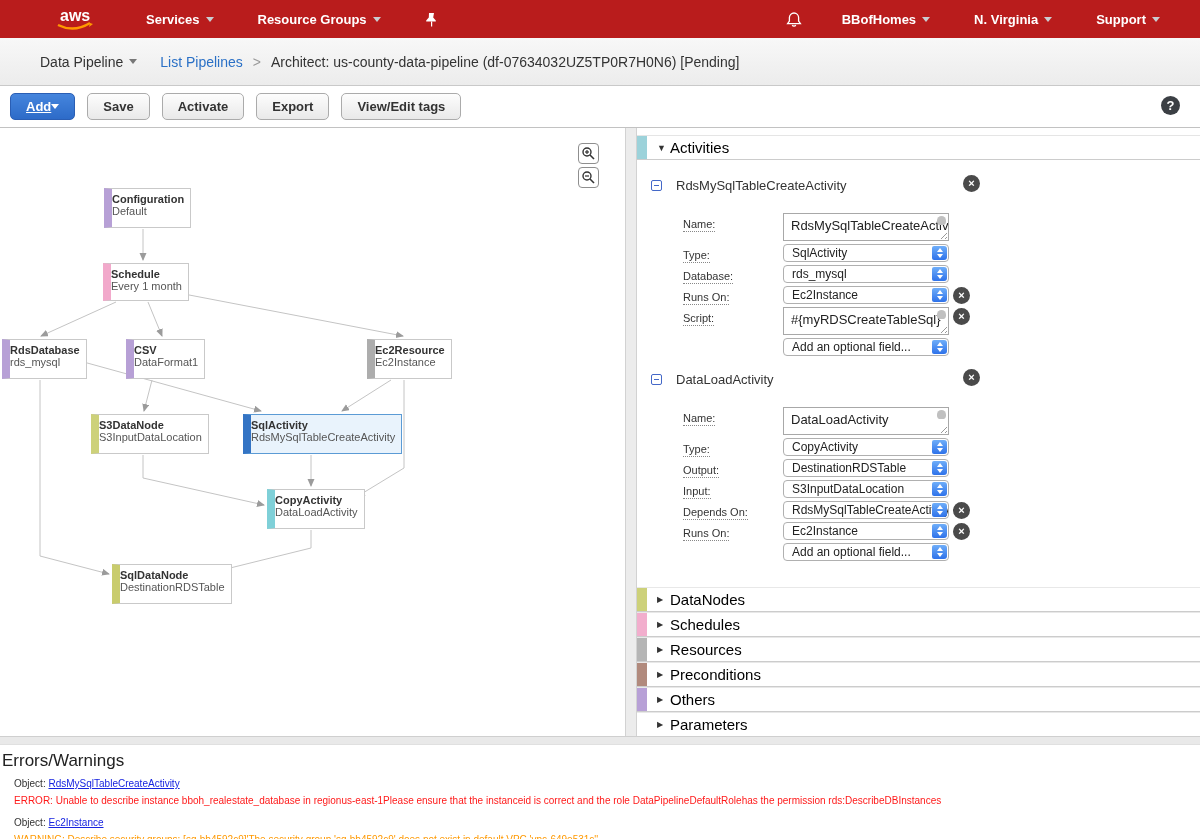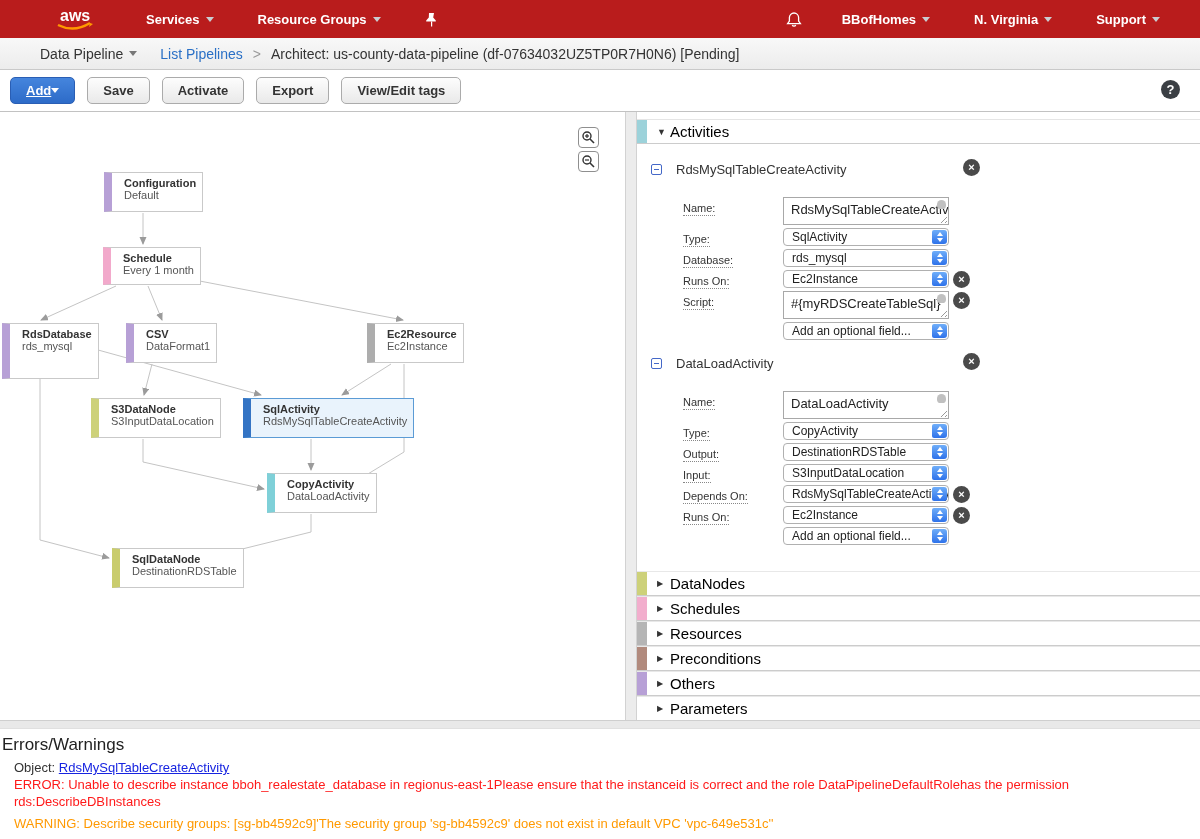--- a/index.html
+++ b/index.html
@@ -7,42 +7,42 @@
 
   
   .topnav { height:38px; background:#b91c1c; display:flex; align-items:center; color:#fff; font-size:13px; }
   .topnav .logo { margin:0 28px 0 52px; display:flex; align-items:center; }
   .nav-item { display:flex; align-items:center; gap:6px; font-weight:bold; padding:0 22px; cursor:pointer; }
   .caret { width:0; height:0; border-left:4px solid transparent; border-right:4px solid transparent; border-top:5px solid #c9cdd2; display:inline-block; }
   .nav-right { margin-left:auto; display:flex; align-items:center; margin-right:18px; }
   .bell { padding:0 18px; }
 
   
-  .crumbbar { height:32px; background:linear-gradient(#f8f8f8,#ececec); border-bottom:1px solid #c9c9c9; display:flex; align-items:center; font-size:14px; color:#333; }
+  .crumbbar { height:48px; background:linear-gradient(#f8f8f8,#ececec); border-bottom:1px solid #c9c9c9; display:flex; align-items:center; font-size:14px; color:#333; }
   .crumb-service { margin-left:40px; display:flex; align-items:center; gap:6px; cursor:pointer; }
   .crumb-service .caret { border-top-color:#777; }
   .crumb-link { color:#2a70c6; margin-left:23px; cursor:pointer; }
   .crumb-sep { color:#999; margin:0 10px; }
   .crumb-current { color:#333; }
 
   
   .toolbar { height:42px; background:#fff; border-bottom:1px solid #c2c2c2; display:flex; align-items:center; position:relative; }
   .btn { font-size:13px; font-weight:bold; color:#333; background:linear-gradient(#fdfdfd,#e9e9e9); border:1px solid #ababab; border-radius:5px; padding:5px 15px; margin-left:12px; cursor:pointer; }
   .btn-add { background:linear-gradient(#4585dd,#2d6bc8); border-color:#2a5eb4; color:#fff; display:flex; align-items:center; margin-left:10px;text-decoration:underline; }
   .btn-add .caret { border-top-color:#fff; }
   .help-circle { position:absolute; right:20px; top:10px; width:19px; height:19px; border-radius:50%; background:#3b3f44; color:#fff; font-size:13px; font-weight:bold; display:flex; align-items:center; justify-content:center; cursor:pointer; }
 
   
   .main { height:608px; display:flex; }
   .diagram { width:625px; position:relative; background:#fff; overflow:hidden; }
   .divider { width:12px; background:#ececec; border-left:1px solid #d2d2d2; border-right:1px solid #d2d2d2; }
   .panel { flex:1; background:#fff; overflow:hidden; font-size:13px; }
 
   
-  .node { position:absolute; background:#fff; border:1px solid #c9c9c9; border-left-width:8px; padding:4px 6px 3px 12px; cursor:pointer; }
+  .node { position:absolute; background:#fff; border:1px solid #c9c9c9; border-left-width:8px; padding:4px 6px 3px 0; cursor:pointer; }
   .node .nt { display:block; font-size:11px; font-weight:bold; color:#333; white-space:nowrap; }
   .node .ns { display:block; font-size:11px; color:#555; white-space:nowrap; }
   .node.selected { background:#e9f3fc; border-color:#5b9bd5; border-left-color:#3474c4 !important; }
   .zoombtns { position:absolute; left:578px; top:15px; display:flex; flex-direction:column; gap:3px; }
   .zbtn { width:21px; height:21px; background:#fff; border:1px solid #8f8f8f; border-radius:4px; display:flex; align-items:center; justify-content:center; cursor:pointer; }
 
   
   .sec-row { height:25px; border-bottom:1px solid #ccc; display:flex; align-items:center; position:relative; cursor:pointer; background:#fff; }
   .sec-stripe { position:absolute; left:0; top:0; bottom:0; width:10px; }
   .sec-tri { margin-left:20px; font-size:9px; color:#333; width:10px; }
@@ -70,21 +70,21 @@
   .arr-dn { width:0; height:0; border-left:3px solid transparent; border-right:3px solid transparent; border-top:4px solid #fff; }
 
   .tabox { height:28px; border:1px solid #a8a8a8; background:#fff; position:relative; padding:4px 16px 0 7px; font-size:13px; color:#222; white-space:nowrap; overflow:hidden; cursor:text; }
   .ta-scroll { position:absolute; right:2px; top:2px; width:9px; height:9px; border-radius:50% 50% 40% 40%; background:#c0c0c0; }
   .ta-grip { position:absolute; right:1px; bottom:1px; width:9px; height:9px; background:repeating-linear-gradient(135deg, transparent 0 2px, #999 2px 3px); clip-path:polygon(100% 0, 100% 100%, 0 100%); }
 
   
   .bottom { height:119px; border-top:1px solid #cfcfcf; background:#fff; }
   .bottom .scrollstrip { height:8px; background:#e9e9e9; border-bottom:1px solid #e0e0e0; }
   .err-title { font-size:17px; color:#222; margin:6px 0 4px 2px; }
-  .err-item { margin-left:14px; margin-bottom:5px; font-size:13px; line-height:17px; }
+  .err-item { margin-left:14px; margin-bottom:5px; font-size:10px; line-height:17px; }
   .obj-label { color:#333; }
   .obj-link { color:#1724e0; text-decoration:underline; cursor:pointer; }
   .msg-error { color:#ff1a1a; }
   .msg-warning { color:#ff9900; }
 </style>
 </head>
 <body>
 
 <div class="topnav">
   <span class="logo">
@@ -176,21 +176,21 @@
       </svg>
     <div id="nodes">
         <div class="node" style="left: 104px; top: 60px; min-width: 78px; height: 40px; border-left-color: rgb(183, 160, 214);">
           <span class="nt">Configuration</span>
           <span class="ns">Default</span>
         </div>
         <div class="node" style="left: 103px; top: 135px; min-width: 80px; height: 38px; border-left-color: rgb(242, 169, 203);">
           <span class="nt">Schedule</span>
           <span class="ns">Every 1 month</span>
         </div>
-        <div class="node" style="left: 2px; top: 211px; min-width: 77px; height: 56px; border-left-color: rgb(183, 160, 214);">
+        <div class="node" style="left: 2px; top: 211px; min-width: 77px; height: 40px; border-left-color: rgb(183, 160, 214);">
           <span class="nt">RdsDatabase</span>
           <span class="ns">rds_mysql</span>
         </div>
         <div class="node" style="left: 126px; top: 211px; min-width: 72px; height: 40px; border-left-color: rgb(183, 160, 214);">
           <span class="nt">CSV</span>
           <span class="ns">DataFormat1</span>
         </div>
         <div class="node" style="left: 367px; top: 211px; min-width: 75px; height: 40px; border-left-color: rgb(173, 173, 173);">
           <span class="nt">Ec2Resource</span>
           <span class="ns">Ec2Instance</span>
@@ -408,16 +408,17 @@
 
 <div class="bottom">
   <div class="scrollstrip"></div>
   <div class="err-title">Errors/Warnings</div>
   <div id="err-items">
       <div class="err-item">
         <div><span class="obj-label">Object: </span><span class="obj-link">RdsMySqlTableCreateActivity</span></div>
         <div class="msg-error">ERROR: Unable to describe instance bboh_realestate_database in regionus-east-1Please ensure that the instanceid is correct and the role DataPipelineDefaultRolehas the permission rds:DescribeDBInstances</div>
       </div>
       <div class="err-item">
+        <div><span class="obj-label">Object: </span><span class="obj-link">Ec2Instance</span></div>
         <div class="msg-warning">WARNING: Describe security groups: [sg-bb4592c9]'The security group 'sg-bb4592c9' does not exist in default VPC 'vpc-649e531c''</div>
       </div>
     </div>
 </div>
 
 </body></html>

